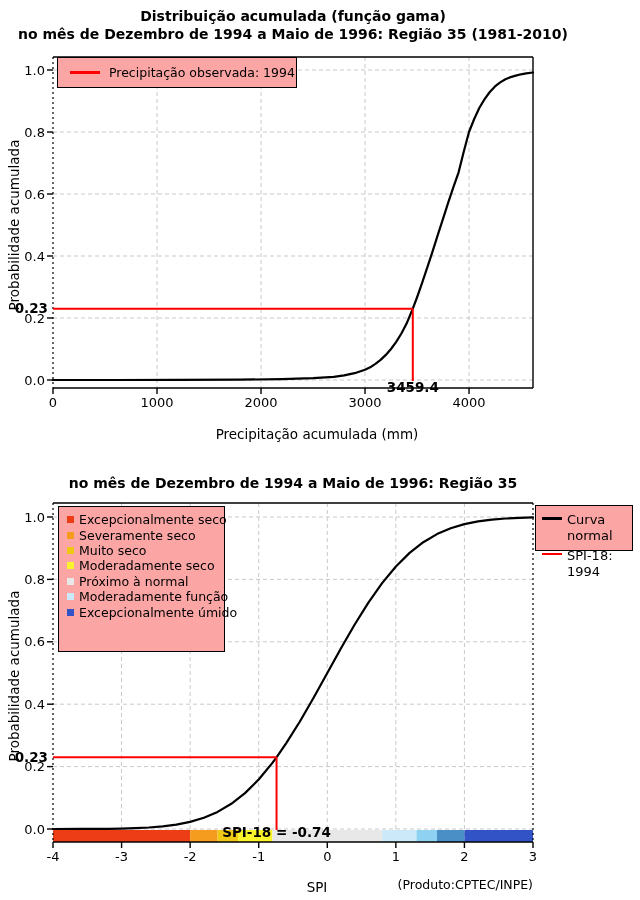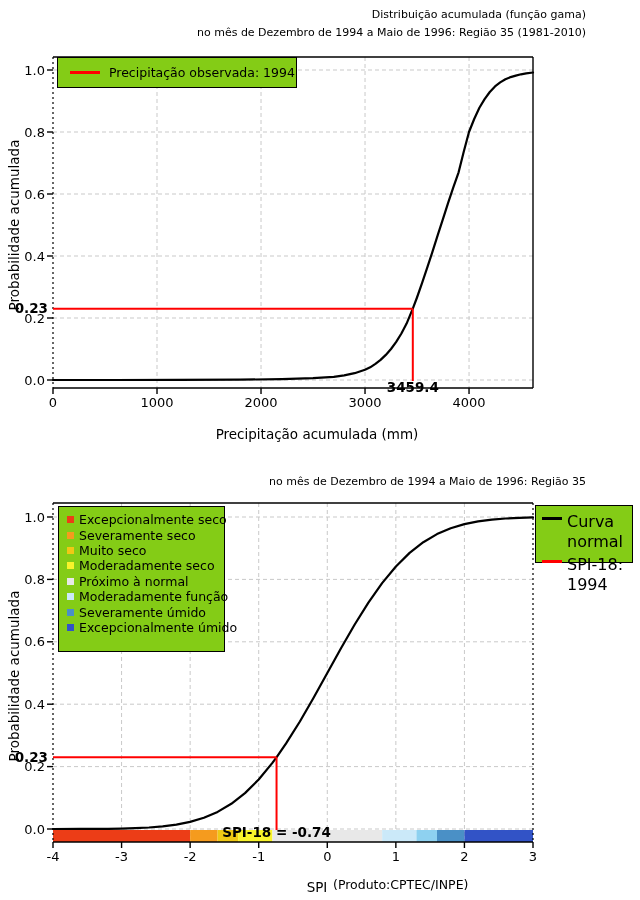--- a/index.html
+++ b/index.html
@@ -1,32 +1,32 @@
 <!DOCTYPE html>
 <html><head>
 <meta charset="utf-8">
 <style>
   html,body{margin:0;padding:0;background:#fff;}
   .page{position:relative;width:640px;height:900px;background:#fff;overflow:hidden;
         font-family:"DejaVu Sans","Liberation Sans",sans-serif;color:#000;}
   svg{position:absolute;left:0;top:0;}
   svg text{font-family:"DejaVu Sans","Liberation Sans",sans-serif;fill:#000;}
   .abs{position:absolute;}
-  .title{left:0;width:586px;text-align:right;font-size:11px;font-weight:normal;white-space:nowrap;}
+  .title{left:0;width:586px;text-align:center;font-size:14px;font-weight:bold;white-space:nowrap;}
   .axlab{left:0;width:586px;text-align:center;font-size:13.5px;padding-left:24px;}
   .ylab{left:-86px;width:200px;text-align:center;font-size:13.5px;transform:rotate(-90deg);}
-  .footer{left:333px;width:200px;font-size:12.5px;white-space:nowrap;}
-  .legendbox{border:1px solid #000;background:#84cc16;box-sizing:border-box;}
+  .footer{left:333px;width:200px;text-align:right;font-size:12.5px;white-space:nowrap;}
+  .legendbox{border:1px solid #000;background:#fca5a5;box-sizing:border-box;}
   .leg1{left:57px;top:57px;width:240px;height:31px;display:flex;align-items:center;
         padding-left:12px;gap:9px;font-size:12.5px;}
   .leg1 .sample{width:30px;height:3px;flex:0 0 auto;}
   .catleg{left:58px;top:506px;width:167px;height:146px;padding:5px 0 15px 8px;font-size:12.5px;}
   .catrow{display:flex;align-items:center;gap:5px;height:15.4px;white-space:nowrap;}
   .catsq{width:7px;height:7px;flex:0 0 auto;}
-  .lineleg{left:535px;top:505px;width:98px;height:58px;padding:6px 0 0 6px;font-size:16px;}
+  .lineleg{left:535px;top:505px;width:98px;height:46px;padding:6px 0 0 6px;font-size:13px;}
   .linerow{display:flex;align-items:flex-start;gap:5px;margin-bottom:3px;line-height:1.25;}
   .linerow .sample{width:20px;height:2.5px;flex:0 0 auto;margin-top:5px;}
 </style>
 </head>
 <body>
 
 <div class="page">
 
   <svg id="plot-svg" width="640" height="900" viewBox="0 0 640 900">
       <line x1="53" y1="380" x2="533" y2="380" stroke="#C9C9C9" stroke-width="1" stroke-dasharray="4 3"></line>
@@ -164,24 +164,20 @@
       </div>
       <div class="catrow">
         <span class="catsq" style="background: rgb(232, 232, 232);"></span>
         <span>Próximo à normal</span>
       </div>
       <div class="catrow">
         <span class="catsq" style="background: rgb(203, 233, 249);"></span>
         <span>Moderadamente função</span>
       </div>
       <div class="catrow">
-        <span class="catsq" style="background: rgb(74, 144, 198);"></span>
-        <span>Severamente úmido</span>
-      </div>
-      <div class="catrow">
         <span class="catsq" style="background: rgb(50, 83, 198);"></span>
         <span>Excepcionalmente úmido</span>
       </div>
     </div>
   <div class="abs legendbox lineleg" id="line-legend">
       <div class="linerow">
         <span class="sample" style="background: rgb(0, 0, 0);"></span>
         <span>Curva normal</span>
       </div>
       <div class="linerow">

